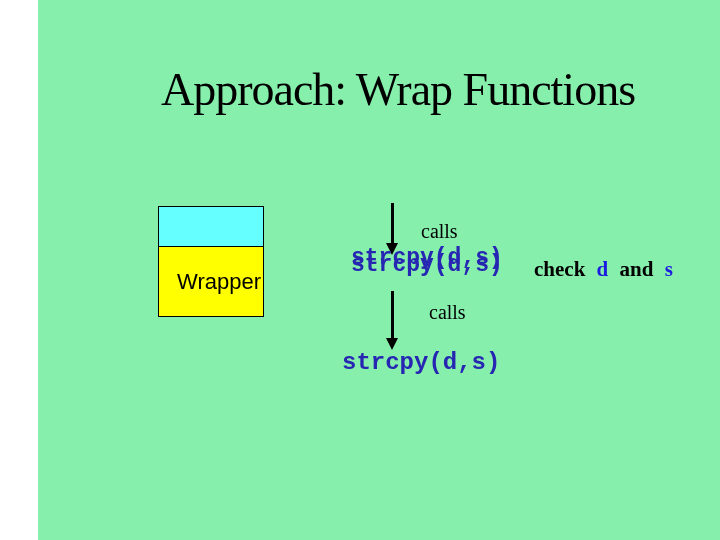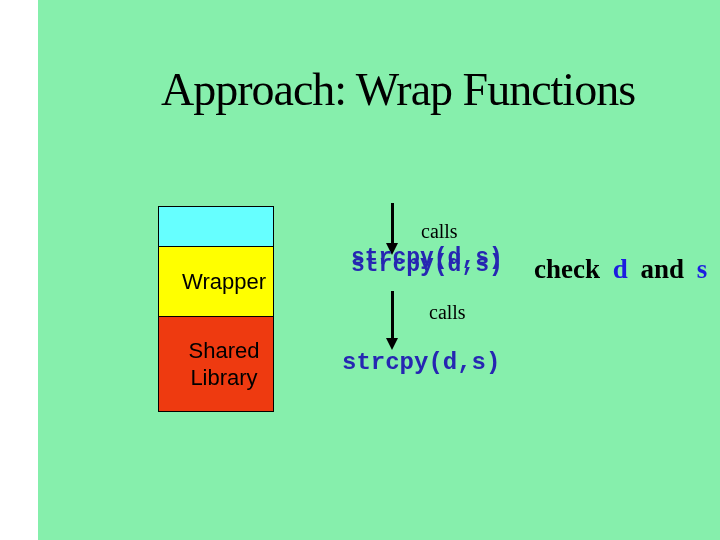--- a/index.html
+++ b/index.html
@@ -7,21 +7,21 @@
     position:relative;width:720px;height:540px;background:#86efac;
     overflow:hidden;font-family:"Liberation Serif",serif;margin-left:38px;
   }
   .title{
     position:absolute;left:0;top:67px;width:720px;text-align:center;
     font-family:"Liberation Serif",serif;font-size:46px;letter-spacing:-1px;
     color:#000000;white-space:nowrap;line-height:46px;
   }
   
   .stack{position:absolute;left:120px;top:206px;width:122px;}
-  .seg{box-sizing:border-box;width:116px;border:1px solid #000000;
+  .seg{box-sizing:border-box;width:106px;border:1px solid #000000;
        display:flex;align-items:center;justify-content:center;
        font-family:"Liberation Sans",sans-serif;font-size:22px;color:#000000;padding-left:16px;}
   .seg-app{height:41px;background:#66FFFF;}
   .seg-wrapper{height:71px;background:#FFFF00;margin-top:-1px;}
   .seg-library{height:96px;background:#EE3A10;margin-top:-1px;
        flex-direction:column;line-height:27px;}
   
   .arrow-line{position:absolute;width:3px;background:#000000;z-index:1;}
   .arrow-head{position:absolute;width:0;height:0;z-index:1;
        border-left:6px solid transparent;border-right:6px solid transparent;
@@ -35,41 +35,37 @@
        font-size:20px;line-height:24px;color:#000000;white-space:nowrap;z-index:2;}
   .calls1{left:383px;top:219px;}
   .calls2{left:391px;top:300px;}
   .code{position:absolute;font-family:"Liberation Mono","DejaVu Sans Mono",monospace;
        font-weight:bold;color:#2626B2;white-space:nowrap;z-index:2;}
   .code1a{left:313px;top:247px;font-size:23px;line-height:23px;}
   .code1b{left:313px;top:254px;font-size:23px;line-height:23px;}
   .code2{left:304px;top:351px;font-size:24px;line-height:24px;}
   
   .annotation{position:absolute;left:496px;top:259px;
-       font-family:"Liberation Serif",serif;font-weight:bold;font-size:27px;
+       font-family:"Liberation Serif",serif;font-weight:bold;font-size:21px;
        line-height:21px;color:#000000;white-space:nowrap;z-index:2;}
   .annotation .w{margin-right:6px;}
   .annotation .arg{color:#1C1CE0;}
   .annotation .arg-last{margin-right:0;}
 </style>
 </head>
 <body>
 
 <div class="slide">
 
   <div class="title">Approach: Wrap Functions</div>
 
   <div class="stack">
     <div class="seg seg-app"></div>
     <div class="seg seg-wrapper">
       <span>Wrapper</span>
-    </div>
-    <div class="seg seg-library">
-      <span>Shared</span>
-      <span>Library</span>
     </div>
   </div>
 
   <div class="arrow-line a1-line"></div>
   <div class="arrow-head a1-head"></div>
   <div class="calls calls1">calls</div>
 
   <div class="code code1a">strcpy(d,s)</div>
   <div class="code code1b">strcpy(d,s)</div>
 

